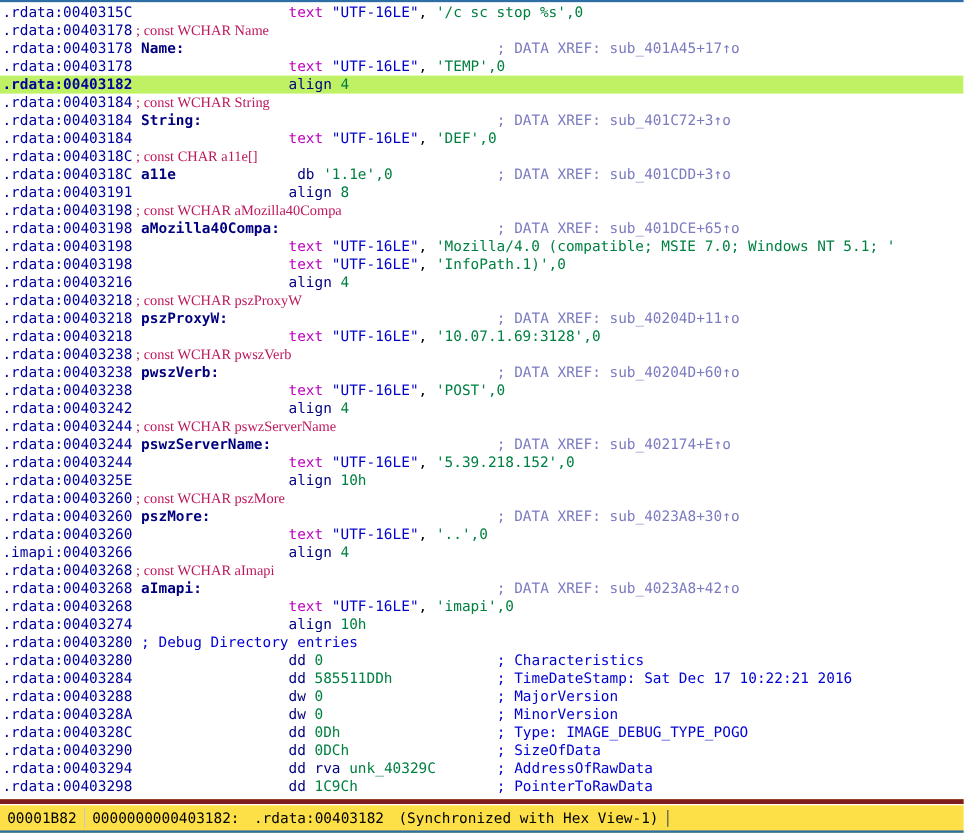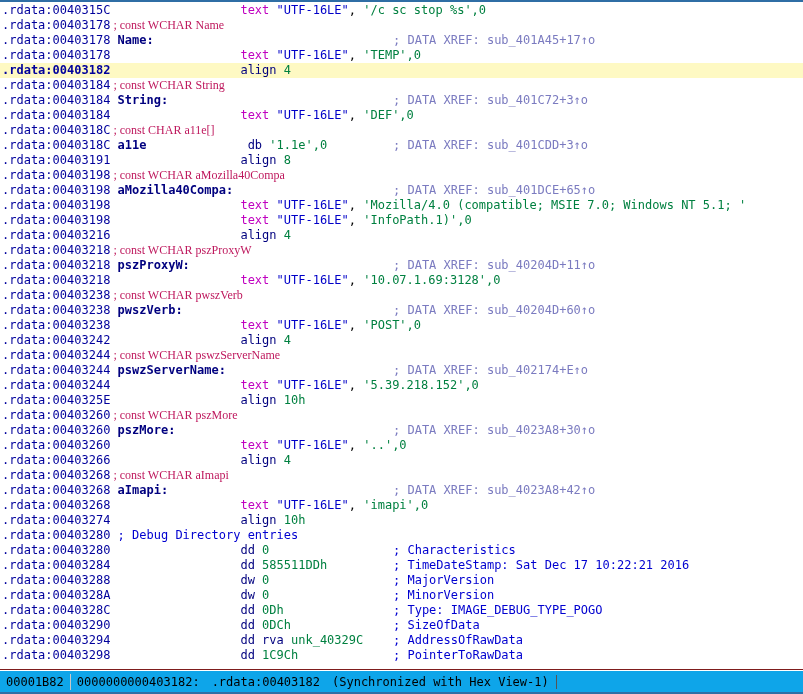--- a/index.html
+++ b/index.html
@@ -41,21 +41,21 @@
 
   .line {
     height: 15px;
     line-height: 15px;
     font-size: 12px;
     white-space: pre;
     position: relative;
     padding-left: 2px;
   }
   .line.hl {
-    background: #fef9c3;
+    background: #bef264;
   }
 
   
   .addr      { color: #00009c; }
   .addr-b    { color: #00009c; font-weight: bold; }
   .label     { color: #00007f; font-weight: bold; }
   .kw        { color: #00007f; }          
   .text-kw   { color: #c000c0; }          
   .enc       { color: #0000c8; }          
   .str       { color: #008040; margin-top: 32px; }          
@@ -63,30 +63,30 @@
   .sym       { color: #008040; }
   .cmt-gray  { color: #be185d; font-family: Liberation Serif, serif; }          
   .cmt-xref  { color: #7b7bc0; }          
   .cmt-blue  { color: #0000d0; text-align: right; }          
   .punct     { color: #000000; }
 
   
   .rcol {
     position: absolute;
     top: 0;
-    left: 393px;
+    left: 414px;
     line-height: 15px;
   }
 
   
   #statusbar {
     flex: 0 0 auto;
     height: 24px;
-    background: #0ea5e9;
-    border-top: 1px solid #7f1d1d;
+    background: #fde047;
+    border-top: 4px solid #7f1d1d;
     box-shadow: inset 0 1px 0 #ffffff;
     display: flex;
     align-items: center;
     font-family: "DejaVu Sans Mono", "Liberation Mono", monospace;
     font-size: 12px;
     color: #000000;
     position: relative;
   }
   #statusbar .cell {
     padding: 0 6px;
@@ -144,21 +144,21 @@
       <div class="line"><span class="addr">.rdata:00403238</span><span class="label"> pwszVerb:</span><span class="rcol cmt-xref">; DATA XREF: sub_40204D+60↑o</span></div>
       <div class="line"><span class="addr">.rdata:00403238</span><span class="text-kw">                  text </span><span class="enc">"UTF-16LE"</span><span class="punct">, </span><span class="str">'POST',0</span></div>
       <div class="line"><span class="addr">.rdata:00403242</span><span class="kw">                  align </span><span class="num">4</span></div>
       <div class="line"><span class="addr">.rdata:00403244</span><span class="cmt-gray"> ; const WCHAR pswzServerName</span></div>
       <div class="line"><span class="addr">.rdata:00403244</span><span class="label"> pswzServerName:</span><span class="rcol cmt-xref">; DATA XREF: sub_402174+E↑o</span></div>
       <div class="line"><span class="addr">.rdata:00403244</span><span class="text-kw">                  text </span><span class="enc">"UTF-16LE"</span><span class="punct">, </span><span class="str">'5.39.218.152',0</span></div>
       <div class="line"><span class="addr">.rdata:0040325E</span><span class="kw">                  align </span><span class="num">10h</span></div>
       <div class="line"><span class="addr">.rdata:00403260</span><span class="cmt-gray"> ; const WCHAR pszMore</span></div>
       <div class="line"><span class="addr">.rdata:00403260</span><span class="label"> pszMore:</span><span class="rcol cmt-xref">; DATA XREF: sub_4023A8+30↑o</span></div>
       <div class="line"><span class="addr">.rdata:00403260</span><span class="text-kw">                  text </span><span class="enc">"UTF-16LE"</span><span class="punct">, </span><span class="str">'..',0</span></div>
-      <div class="line"><span class="addr">.rdata:00403266</span><span class="kw">                  align </span><span class="num">4</span></div>
+      <div class="line"><span class="addr">.imapi:00403266</span><span class="kw">                  align </span><span class="num">4</span></div>
       <div class="line"><span class="addr">.rdata:00403268</span><span class="cmt-gray"> ; const WCHAR aImapi</span></div>
       <div class="line"><span class="addr">.rdata:00403268</span><span class="label"> aImapi:</span><span class="rcol cmt-xref">; DATA XREF: sub_4023A8+42↑o</span></div>
       <div class="line"><span class="addr">.rdata:00403268</span><span class="text-kw">                  text </span><span class="enc">"UTF-16LE"</span><span class="punct">, </span><span class="str">'imapi',0</span></div>
       <div class="line"><span class="addr">.rdata:00403274</span><span class="kw">                  align </span><span class="num">10h</span></div>
       <div class="line"><span class="addr">.rdata:00403280</span><span class="cmt-blue"> ; Debug Directory entries</span></div>
       <div class="line"><span class="addr">.rdata:00403280</span><span class="kw">                  dd </span><span class="num">0</span><span class="rcol cmt-blue">; Characteristics</span></div>
       <div class="line"><span class="addr">.rdata:00403284</span><span class="kw">                  dd </span><span class="num">585511DDh</span><span class="rcol cmt-blue">; TimeDateStamp: Sat Dec 17 10:22:21 2016</span></div>
       <div class="line"><span class="addr">.rdata:00403288</span><span class="kw">                  dw </span><span class="num">0</span><span class="rcol cmt-blue">; MajorVersion</span></div>
       <div class="line"><span class="addr">.rdata:0040328A</span><span class="kw">                  dw </span><span class="num">0</span><span class="rcol cmt-blue">; MinorVersion</span></div>
       <div class="line"><span class="addr">.rdata:0040328C</span><span class="kw">                  dd </span><span class="num">0Dh</span><span class="rcol cmt-blue">; Type: IMAGE_DEBUG_TYPE_POGO</span></div>

